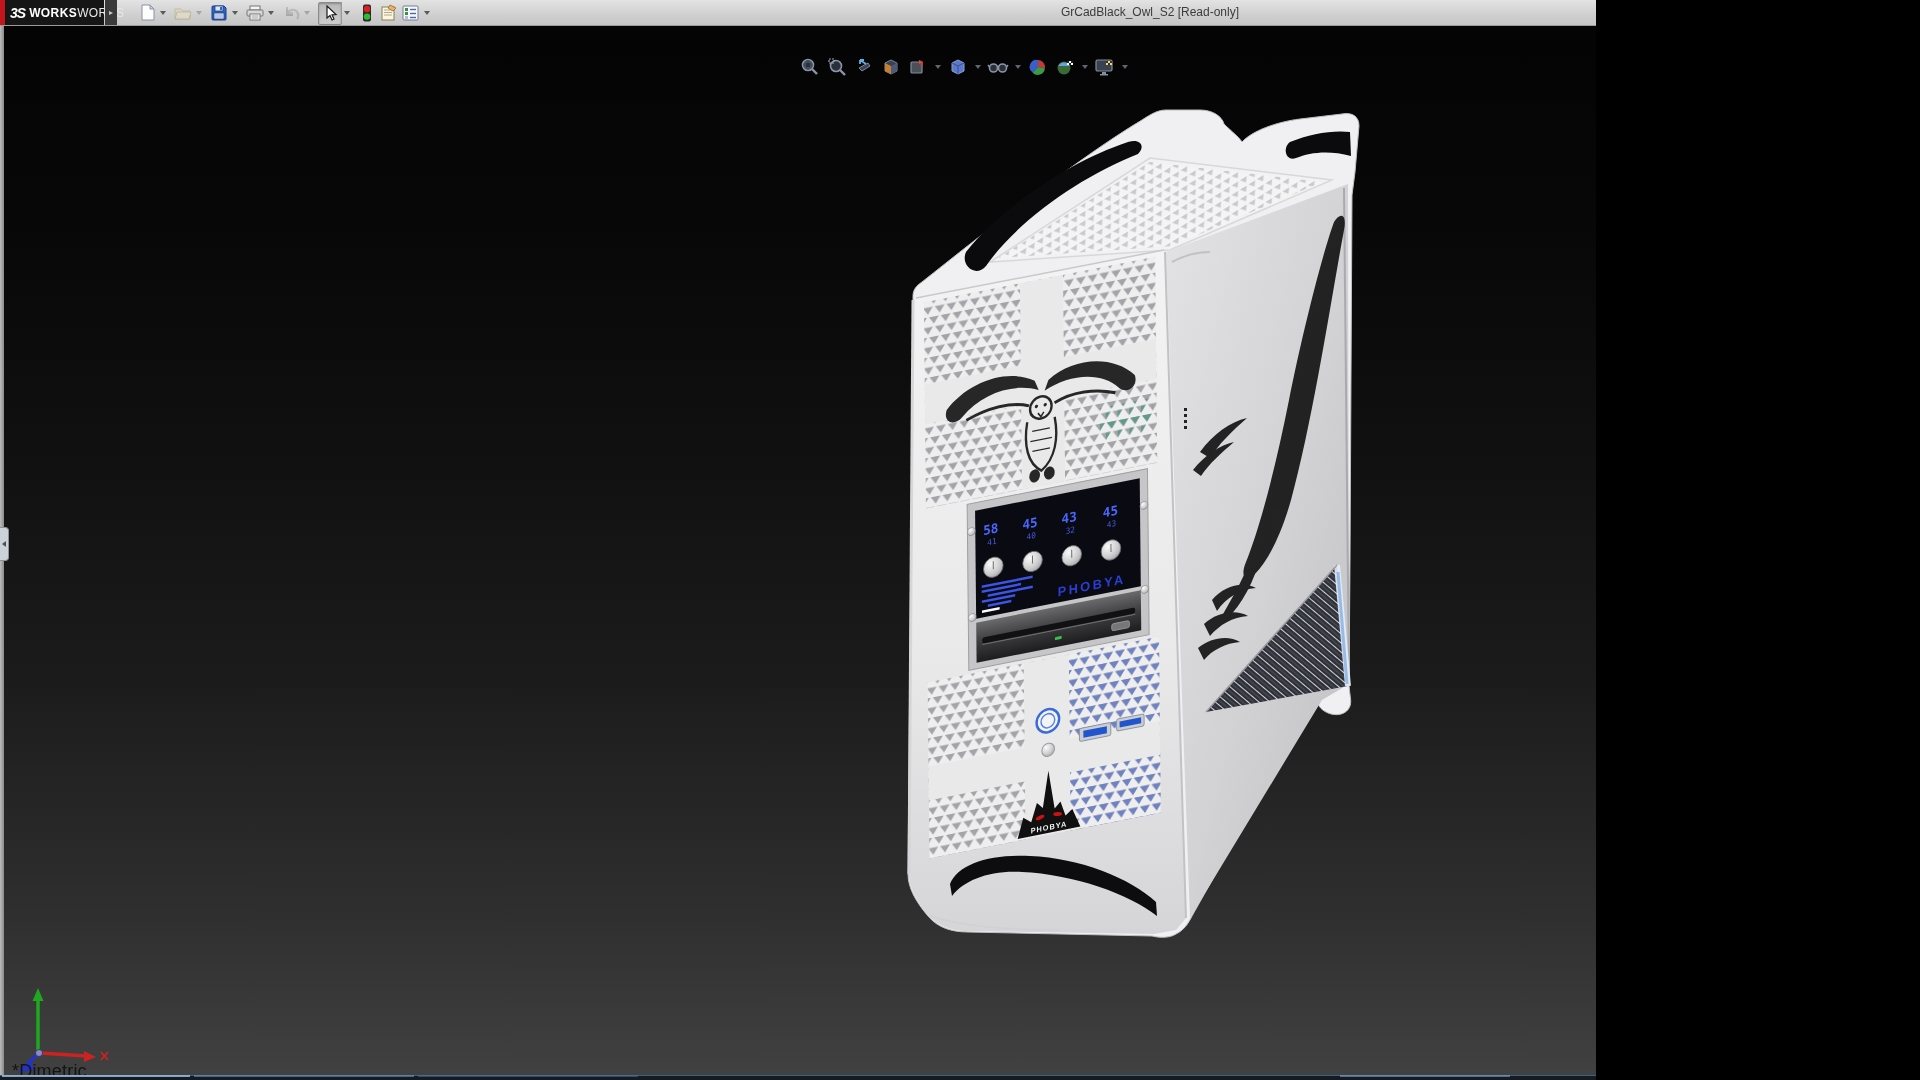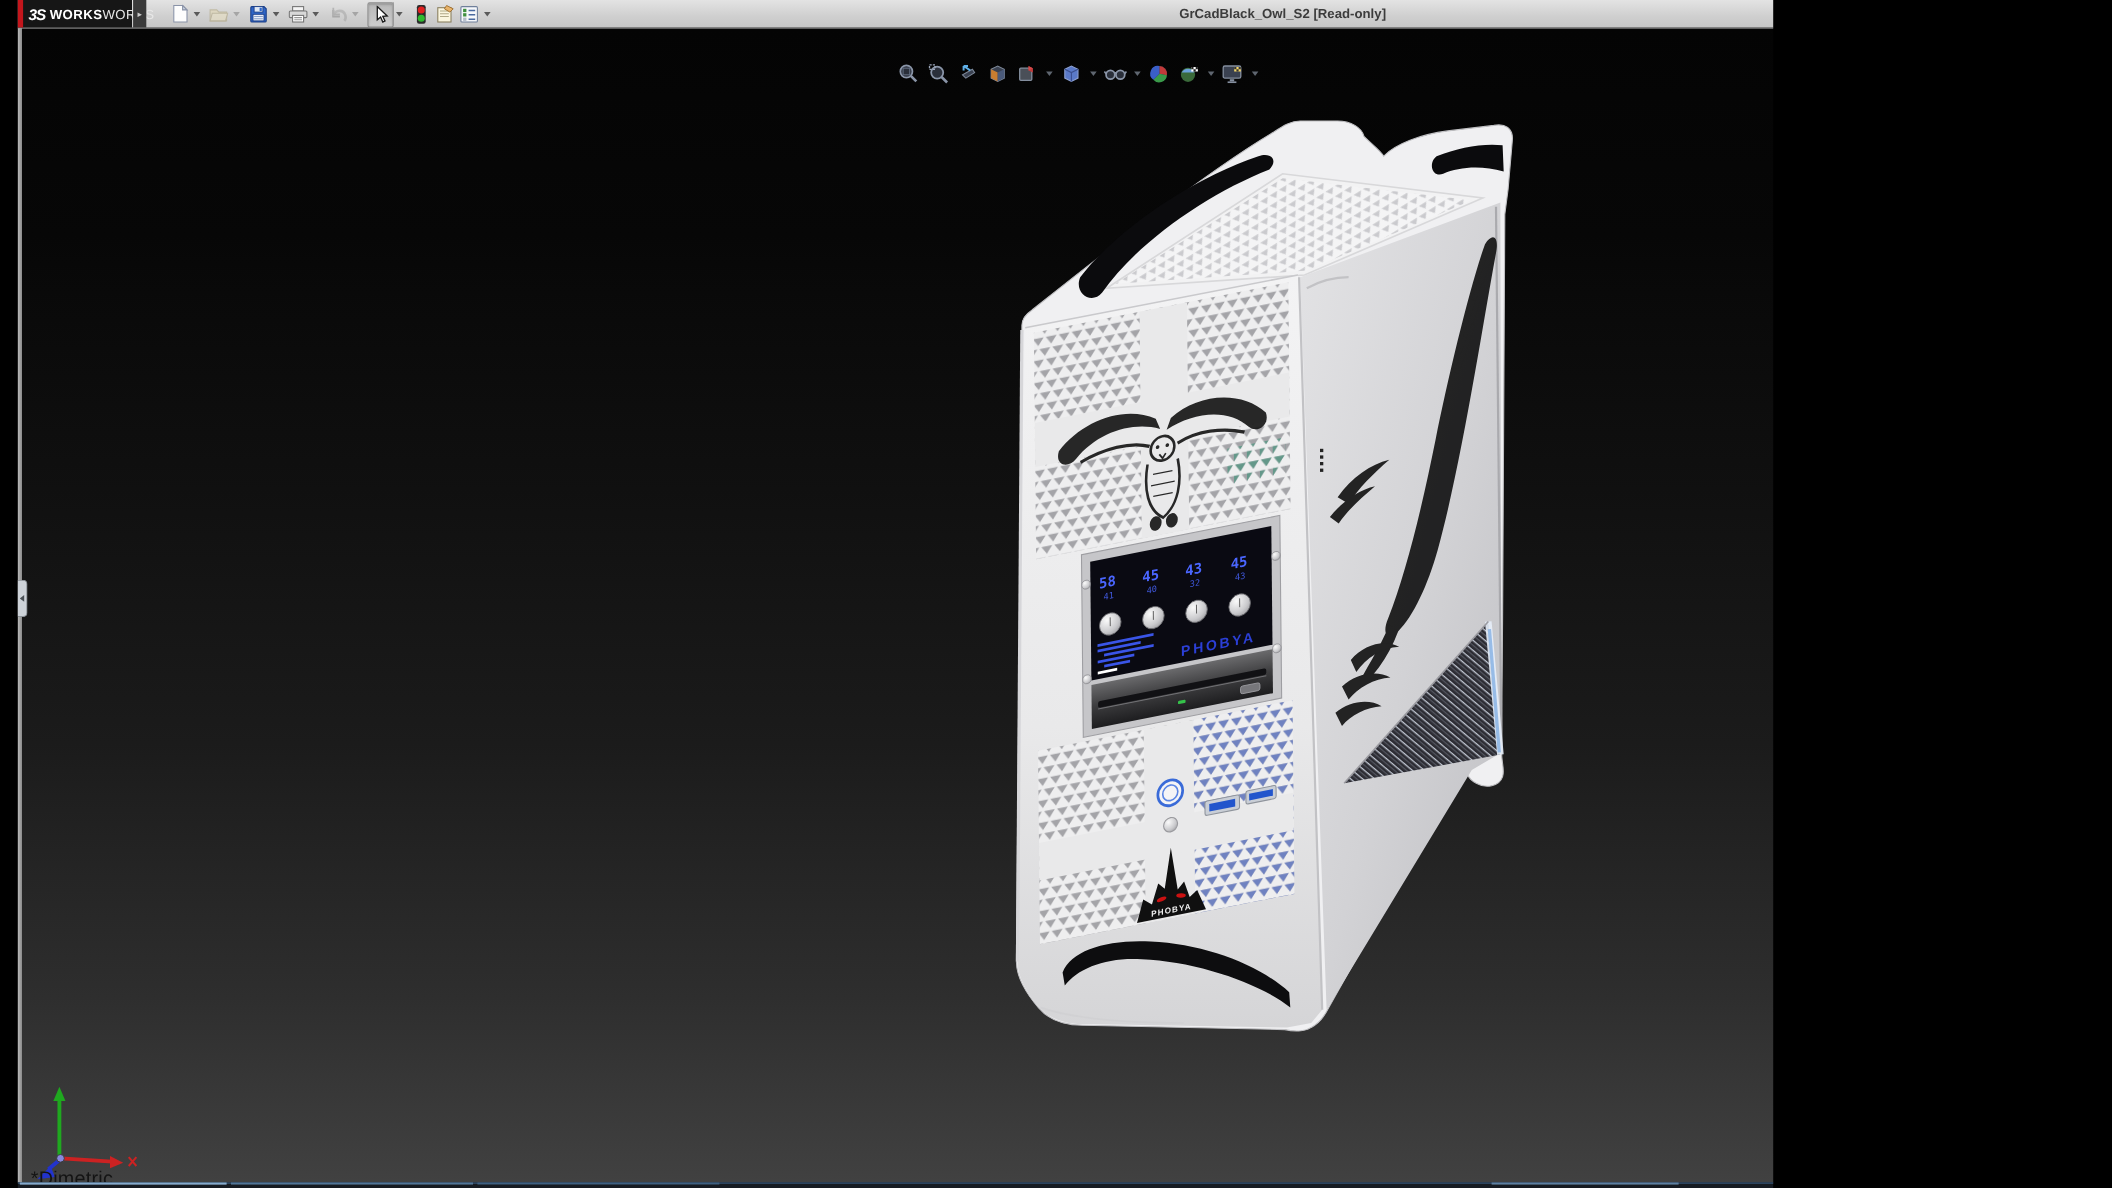--- a/index.html
+++ b/index.html
@@ -1,36 +1,36 @@
 <!DOCTYPE html>
 <html><head>
 <meta charset="utf-8">
 <style>
   html,body{margin:0;padding:0;background:#000;}
   #screen{position:relative;width:1596px;height:1080px;overflow:hidden;
-    font-family:"Liberation Sans",sans-serif;-webkit-user-select:none;user-select:none;margin-left:16px;}
+    font-family:"Liberation Sans",sans-serif;-webkit-user-select:none;user-select:none;}
 
   
   #titlebar{position:absolute;left:0;top:0;width:1920px;height:25px;
     background:linear-gradient(#e3e3e3,#cfcfcf 60%,#c6c6c6);border-bottom:1px solid #9b9b9b;z-index:30;}
   #logo{position:absolute;left:0;top:0;height:25px;width:104px;background:#161616;display:flex;align-items:center;}
   #logo .red{position:absolute;left:0;top:0;width:5px;height:25px;background:#c3161c;}
   #logo .mark{color:#fff;font-style:italic;font-weight:bold;font-size:14px;margin-left:10px;letter-spacing:-1px;}
   #logo .solid{color:#fff;font-weight:bold;font-size:12px;margin-left:4px;letter-spacing:.4px;}
   #logo .works{color:#e8e8e8;font-weight:normal;font-size:12px;letter-spacing:.4px;}
   .flyout{position:absolute;left:105px;top:0;width:12px;height:25px;background:#3a3a3a;color:#cacaca;
     font-size:8px;display:flex;align-items:center;justify-content:center;}
   .tb-btn{position:absolute;top:2px;width:22px;height:21px;display:flex;align-items:center;justify-content:center;border-radius:2px;}
   .tb-btn.disabled{opacity:.45;}
   .tb-btn.pressed{border:1px solid #8b8b8b;background:linear-gradient(#b9b9b9,#cdcdcd);box-shadow:inset 0 1px 2px rgba(0,0,0,.25);}
   .dd{position:absolute;top:2px;width:10px;height:21px;display:flex;align-items:center;justify-content:center;}
   .dd:after{content:"";border-left:3.5px solid transparent;border-right:3.5px solid transparent;border-top:4px solid #5a5a5a;}
   .dd.disabled:after{border-top-color:#a5a5a5;}
   #win-title{position:absolute;left:1020px;top:0;width:260px;height:25px;line-height:25px;
-    text-align:center;font-size:12px;color:#3c3c3c;font-weight:bold;}
+    text-align:center;font-size:12px;color:#3c3c3c;}
   .cap-btn{position:absolute;top:3px;width:24px;height:19px;display:flex;align-items:center;justify-content:center;color:#6e6e6e;}
   #help-q{font-size:14px;font-weight:bold;color:#6e6e6e;}
 
   
   #viewport{position:absolute;left:0;top:25px;width:1920px;height:1050px;
     background:linear-gradient(#040404 0%,#070707 18%,#101010 40%,#1b1b1b 62%,#2e2e2e 84%,#414141 100%);}
   svg{display:block;}
 
   
   #hud{position:absolute;left:798px;top:29px;height:26px;display:flex;align-items:center;gap:3px;z-index:20;}

